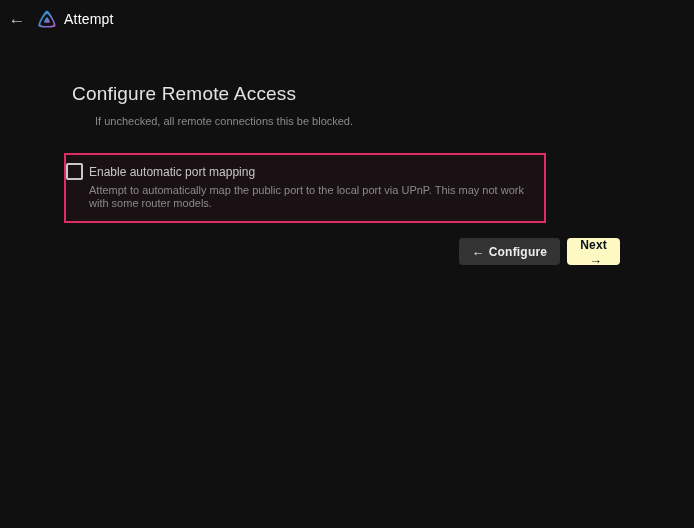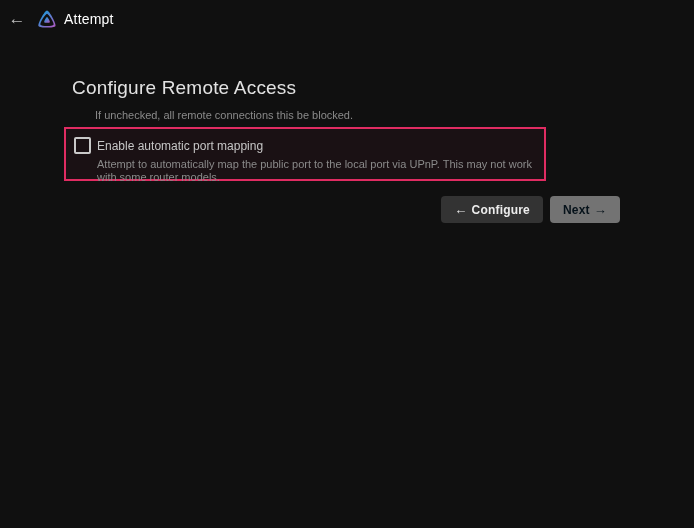--- a/index.html
+++ b/index.html
@@ -42,21 +42,21 @@
     color: #ffffff;
     font-size: 14px;
     margin-left: 6px;
     letter-spacing: 0.2px;
   }
 
   
   .content {
     position: absolute;
     left: 72px;
-    top: 76px;
+    top: 82px;
     width: 548px;
   }
   .page-title {
     font-size: 19px;
     font-weight: 500;
     color: #e2e2e2;
     line-height: 23px;
     margin-bottom: 10px;
     letter-spacing: 0.2px;
   }
@@ -92,26 +92,26 @@
     margin-left: 23px;
     margin-top: 5px;
     line-height: 13px;
   }
 
   .option-first { margin-top: 0; }
 
   
   .highlight-box {
     margin-left: -8px;
-    margin-top: 5px;
+    margin-top: 25px;
     width: 482px;
-    height: 54px;
+    height: 70px;
     border: 2px solid #e02c62;
     background: rgba(224, 44, 98, 0.05);
-    padding: 8px 0 0 8px;
+    padding: 8px 0 0 0;
   }
   .highlight-box .option-desc { margin-top: 4px; }
 
   
   .button-row {
     margin-top: 15px;
     display: flex;
     justify-content: flex-end;
     gap: 7px;
   }
@@ -122,21 +122,21 @@
     font-family: "Liberation Sans", sans-serif;
     font-size: 12px;
     font-weight: bold;
     display: flex;
     align-items: center;
     padding: 0 13px;
     cursor: pointer;
     letter-spacing: 0.2px;
   }
   .btn-previous { background: #333333; color: #ededed; }
-  .btn-next { background: #737373; color: #06121a; }
+  .btn-next { background: #fef9c3; color: #06121a; flex-direction: column; }
   .btn .arrow { font-weight: bold; font-size: 13px; }
   .btn-previous .arrow { margin-right: 4px; }
   .btn-next .arrow { margin-left: 4px; }
 </style>
 </head>
 <body>
 
 <div class="app-header">
   <button class="back-button">
     <span>←</span>

